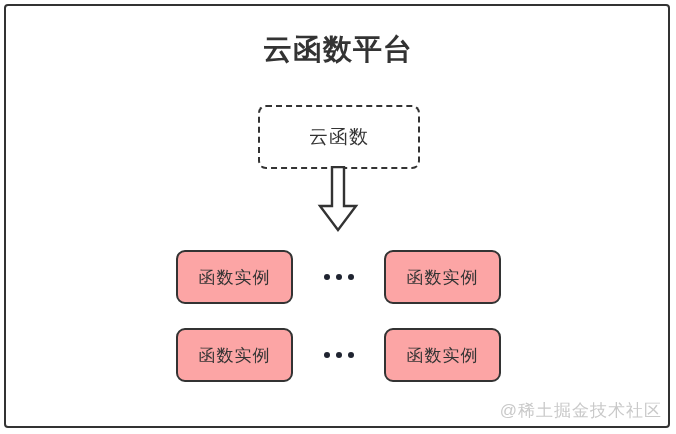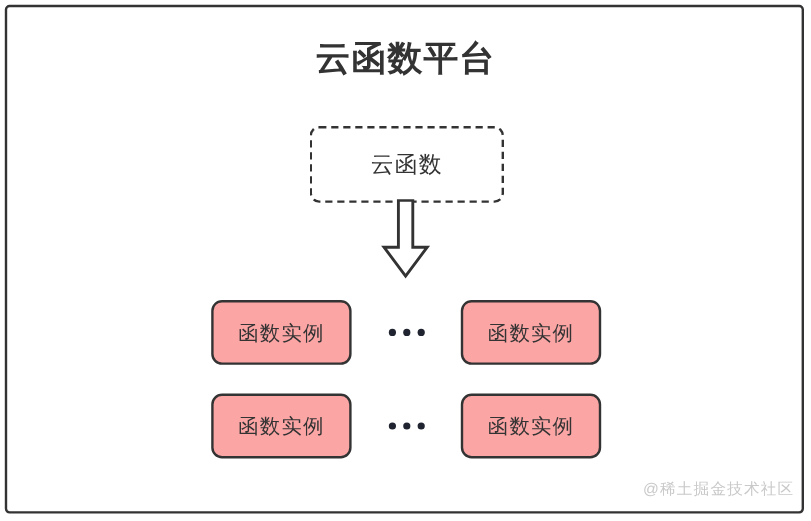--- a/index.html
+++ b/index.html
@@ -111,21 +111,21 @@
   }
   #ellipsis-row-1 { left: 293px; top: 267px; }
   #ellipsis-row-2 { left: 293px; top: 345px; }
   
   #watermark {
     position: absolute;
     left: 470px;
     top: 399px;
     width: 192px;
     text-align: right;
-    font-size: 13px;
+    font-size: 17px;
     color: #c9c9c9;
     letter-spacing: 1px;
     white-space: nowrap;
   }
 </style>
 </head>
 <body>
 
 <div id="canvas">
 

